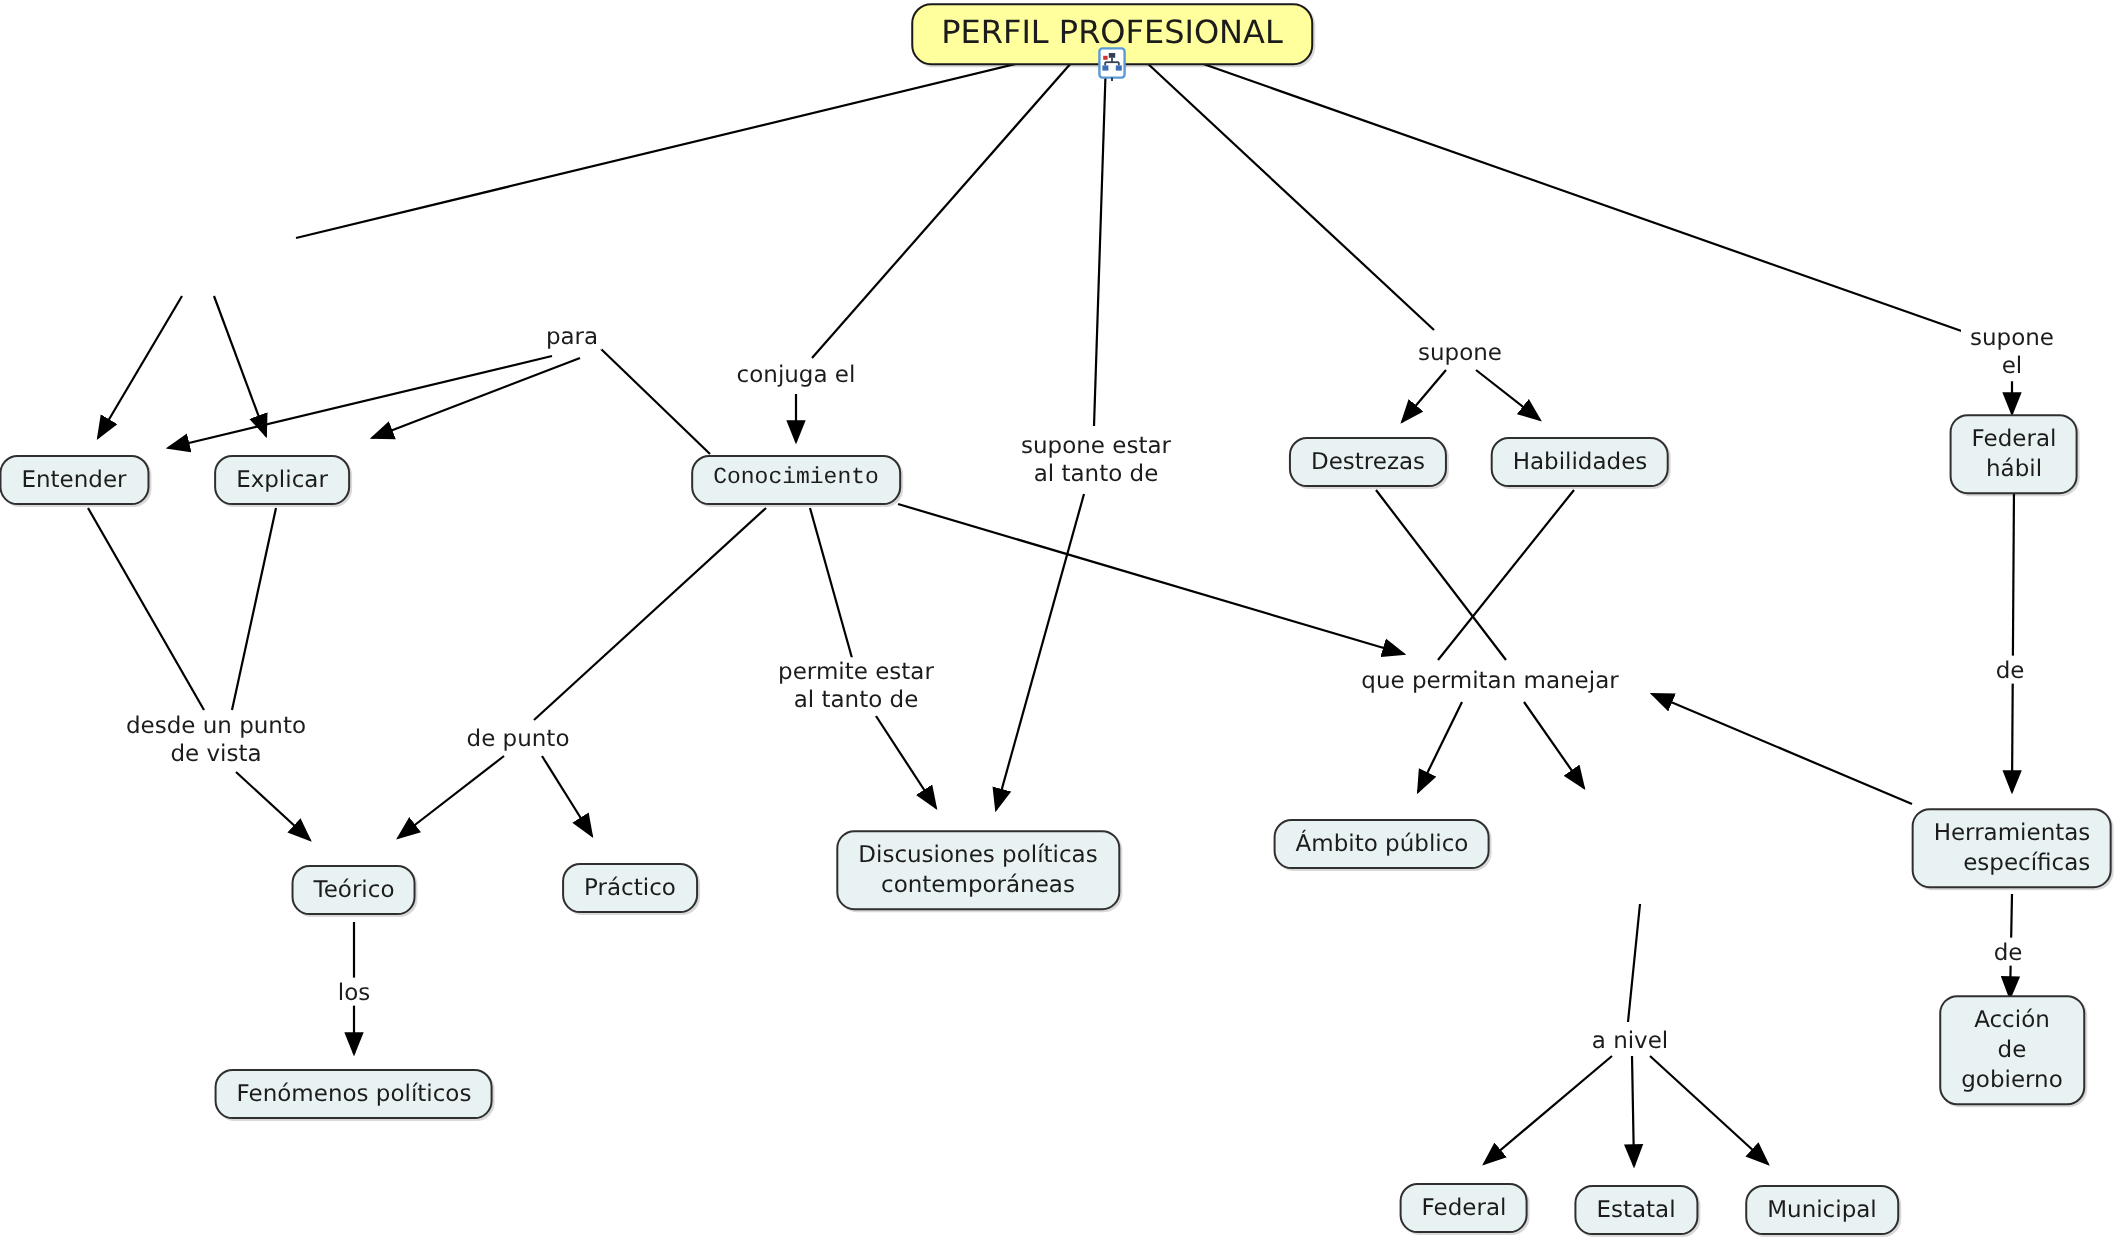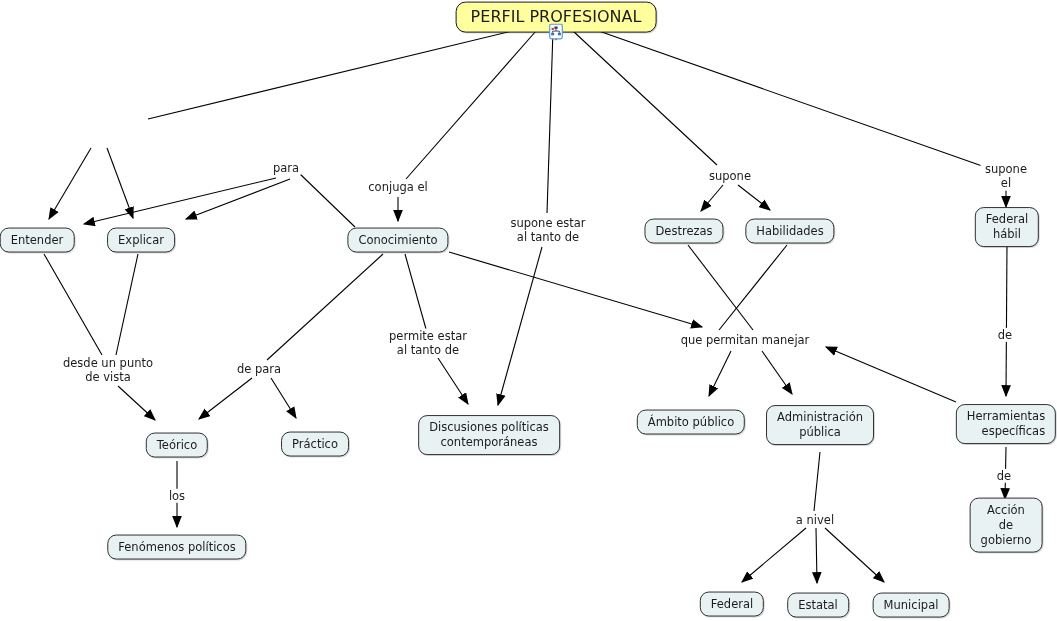--- a/index.html
+++ b/index.html
@@ -107,49 +107,47 @@
     <line x1="3.6" y1="7.6" x2="3.6" y2="9.2" stroke="#334055" stroke-width="0.9"></line>
     <line x1="10.4" y1="7.6" x2="10.4" y2="9.2" stroke="#334055" stroke-width="0.9"></line>
     <rect x="2.2" y="9.2" width="3" height="2.6" fill="#3b6fb5"></rect>
     <rect x="8.9" y="9.2" width="3" height="2.6" fill="#3b6fb5"></rect>
     <rect x="2.6" y="4.4" width="2.2" height="2" fill="#cc3333"></rect>
     <line x1="7" y1="15.3" x2="7" y2="17" stroke="#334055" stroke-width="1"></line>
   </svg>
 
   <div class="node" style="left:37px;top:240px;">Entender</div>
   <div class="node" style="left:141px;top:240px;">Explicar</div>
-  <div class="node" style="left:398px;top:240px;">Conocimiento</div>
+  <div class="node" style="left:398px;top:240px;font-family:Liberation Mono, monospace;">Conocimiento</div>
   <div class="node" style="left:684px;top:231px;">Destrezas</div>
   <div class="node" style="left:790px;top:231px;">Habilidades</div>
   <div class="node" style="left:1007px;top:227px;">Federal hábil</div>
   <div class="node" style="left:177px;top:445px;">Teórico</div>
   <div class="node" style="left:315px;top:444px;">Práctico</div>
   <div class="node" style="left:489px;top:435px;">Discusiones políticas
 contemporáneas</div>
   <div class="node" style="left:691px;top:422px;">Ámbito público</div>
-  <div class="node" style="left:820px;top:425px;">Administración
-pública</div>
   <div class="node" style="left:1006px;top:424px;text-align:right;">Herramientas
 específicas</div>
   <div class="node" style="left:177px;top:547px;">Fenómenos políticos</div>
   <div class="node" style="left:1006px;top:525px;">Acción de
 gobierno</div>
   <div class="node" style="left:732px;top:604px;">Federal</div>
   <div class="node" style="left:818px;top:605px;">Estatal</div>
   <div class="node" style="left:911px;top:605px;">Municipal</div>
 
   <div class="link-label" style="left:286px;top:168px;">para</div>
   <div class="link-label" style="left:398px;top:187px;">conjuga el</div>
   <div class="link-label" style="left:548px;top:230px;">supone estar
 al tanto de</div>
   <div class="link-label" style="left:730px;top:176px;">supone</div>
   <div class="link-label" style="left:1006px;top:176px;">supone el</div>
   <div class="link-label" style="left:108px;top:370px;">desde un punto
 de vista</div>
-  <div class="link-label" style="left:259px;top:369px;">de para</div>
+  <div class="link-label" style="left:259px;top:369px;">de punto</div>
   <div class="link-label" style="left:428px;top:343px;">permite estar
 al tanto de</div>
   <div class="link-label" style="left:745px;top:340px;">que permitan manejar</div>
   <div class="link-label" style="left:1005px;top:335px;">de</div>
   <div class="link-label" style="left:1004px;top:476px;">de</div>
   <div class="link-label" style="left:177px;top:496px;">los</div>
   <div class="link-label" style="left:815px;top:520px;">a nivel</div>
 
 </div>
 

